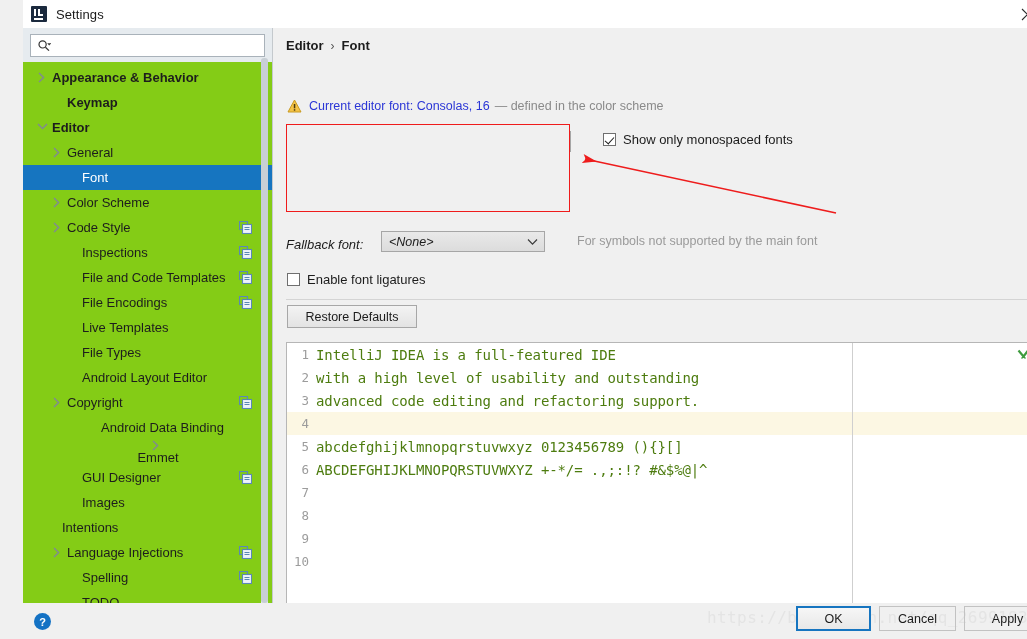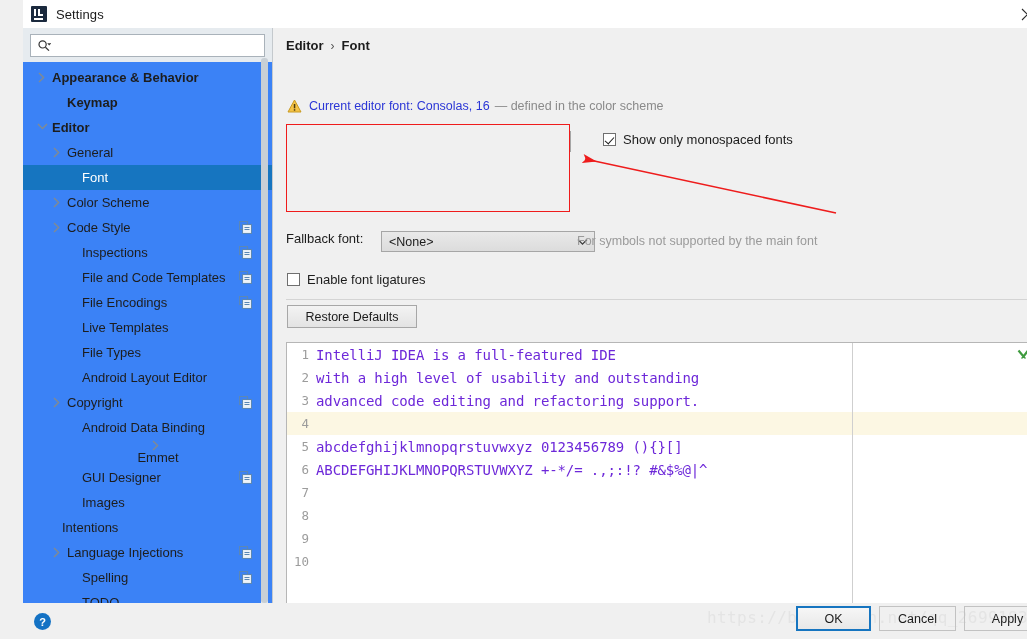--- a/index.html
+++ b/index.html
@@ -60,21 +60,21 @@
     width: 46px; height: 28px;
     display: flex; align-items: center; justify-content: center;
     color: #2b2b2b;
   }
   .titlebar-close svg { display: block; }
 
   
   .sidebar {
     position: absolute; left: 0; top: 28px;
     width: 250px; height: 575px;
-    background: #3b82f6;
+    background: #84cc16;
     border-right: 1px solid #c4c9cd;
     overflow: hidden;
   }
   .search-wrap {
     padding: 6px 7px 5px 7px;
     background: #e6ebef;
   }
   .search-box {
     height: 23px;
     background: #ffffff;
@@ -156,22 +156,22 @@
   .red-box {
     position: absolute; left: 12px; top: 96px;
     width: 284px; height: 88px;
     border: 1.6px solid #ef1b1b;
     background: #f0f0f0;
     z-index: 3;
   }
 
   .form-row {
     position: absolute;
-    display: flex; align-items: flex-start;
-    font-size: 13px; color: #1c1c1c;
+    display: flex; align-items: flex-end;
+    font-size: 13px; color: #1c1c1c; font-style: italic;
   }
   .form-label { width: 85px; flex: none; }
 
   .combo {
     height: 21px;
     background: linear-gradient(#e9e9e9, #dcdcdc);
     border: 1px solid #a6a6a6;
     display: flex; align-items: center;
     padding-left: 7px;
     font-size: 12.5px; color: #1c1c1c;
@@ -268,21 +268,21 @@
   }
   .ln {
     width: 22px; flex: none;
     text-align: right;
     color: #9c9c9c;
     font-family: "DejaVu Sans Mono", monospace;
     font-size: 12.5px;
   }
   .ctext {
     margin-left: 7px;
-    color: #6d28d9;
+    color: #4d7c0f;
     white-space: pre;
     letter-spacing: -0.1px;
     text-align: center;
   }
   .inspect-check {
     position: absolute; right: 6px; top: 4px;
     width: 14px; height: 14px;
     color: #3e9b3e;
   }
   .inspect-check svg { display: block; }
@@ -476,21 +476,21 @@
           </span>
           <span class="tree-label">Copyright</span>
           <span class="badge-icon">
             <svg width="13" height="13" viewBox="0 0 13 13">
               <rect x="0.5" y="0.5" width="8" height="8" fill="none" stroke="#5b87b5" stroke-width="1.1"></rect>
               <rect x="3.5" y="3.5" width="9" height="9" fill="#eef3f8" stroke="#5b87b5" stroke-width="1.1"></rect>
               <path d="M5.5 6.5 h5 M5.5 8.5 h5" stroke="#5b87b5" stroke-width="1"></path>
             </svg>
           </span>
         </div>
-        <div class="tree-item" style="padding-left: 44px;">
+        <div class="tree-item" style="padding-left: 63px;">
           <span class="twisty"></span>
           <span class="tree-label">Android Data Binding</span>
         </div>
         <div class="tree-item" style="padding-left: 29px; flex-direction: column;">
           <span class="twisty">
             <svg width="9" height="11" viewBox="0 0 9 11">
               <path d="M2 1 L6.6 5.5 L2 10" stroke="currentColor" stroke-width="1.4" fill="none"></path>
             </svg>
           </span>
           <span class="tree-label">Emmet</span>
@@ -598,21 +598,21 @@
 
     <div class="form-row" style="left:22px; top:161px;">
       <span class="form-label">Line spacing:</span>
       <span class="textfield" style="width:52px;">
         <span>1.2</span>
       </span>
     </div>
 
     <div class="form-row" style="left:12px; top:203px;">
       <span class="form-label" style="width:95px;">Fallback font:</span>
-      <span class="combo" style="width:214px;">
+      <span class="combo" style="width:164px;">
         <span>&lt;None&gt;</span>
         <span class="chev">
           <svg width="11" height="7" viewBox="0 0 11 7">
               <path d="M1 1 L5.5 5.6 L10 1" stroke="#3b3b3b" stroke-width="1.2" fill="none"></path>
             </svg>
         </span>
       </span>
     </div>
     <div class="hint-text" style="left:303px; top:206px;">For symbols not supported by the main font</div>
 

